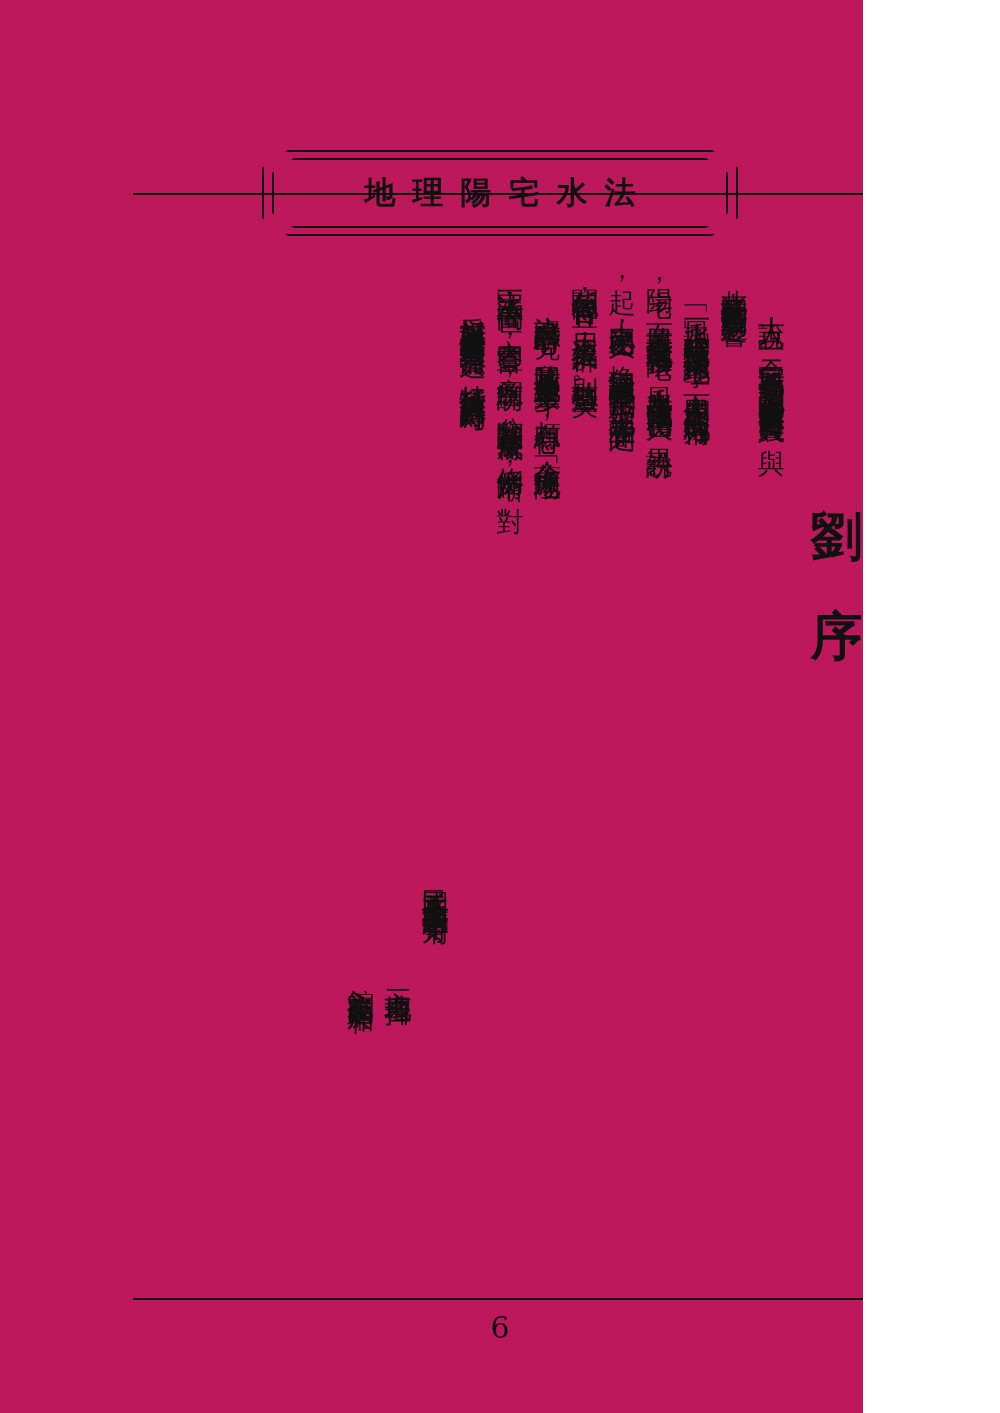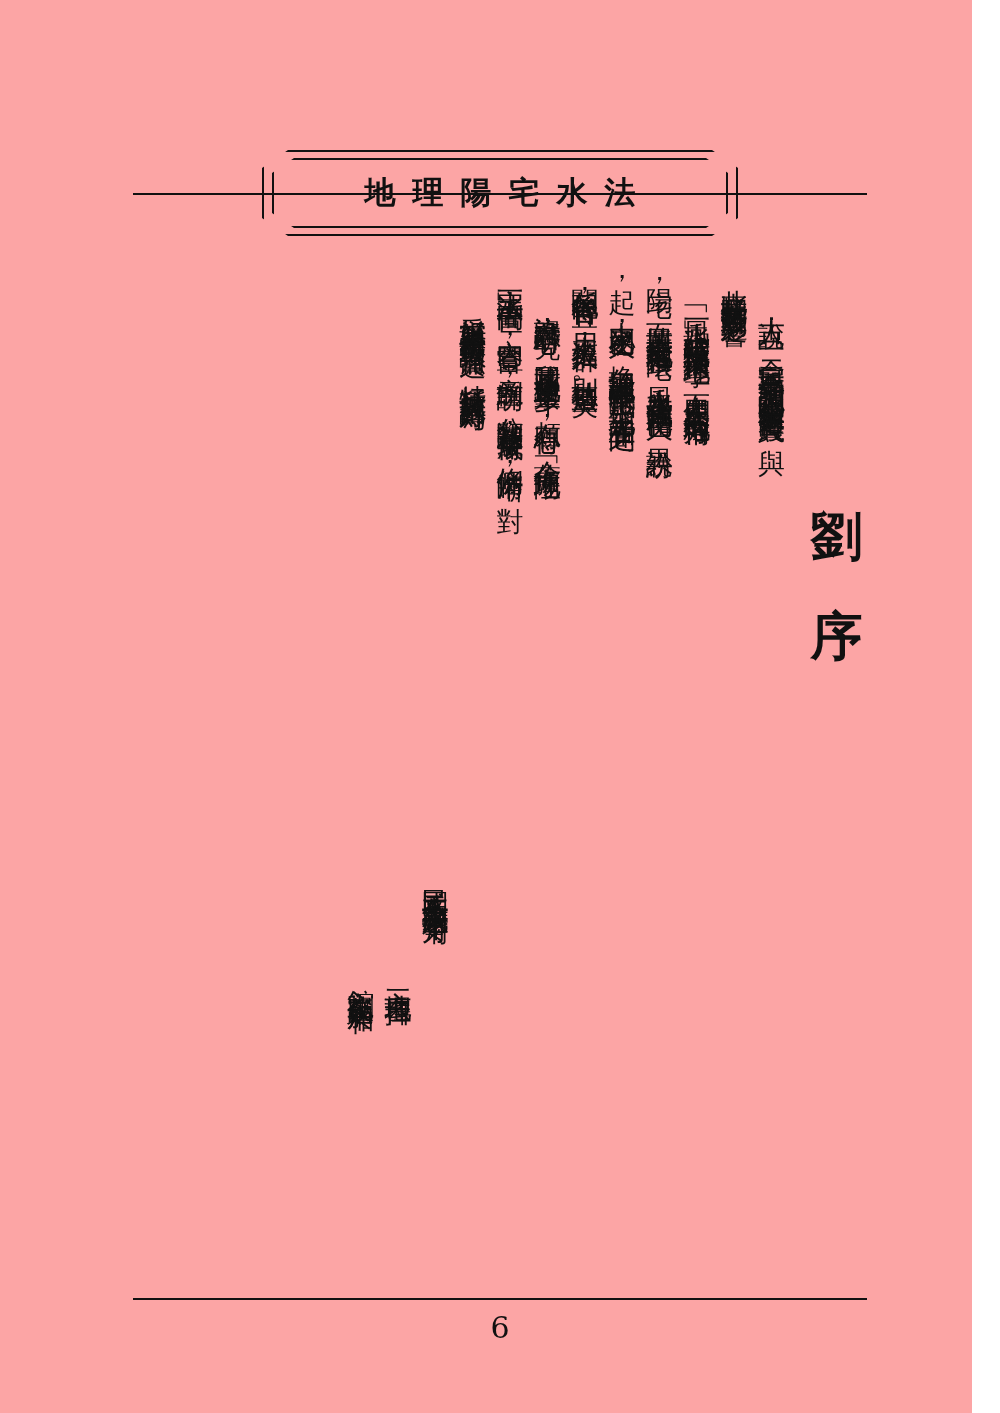--- a/index.html
+++ b/index.html
@@ -2,23 +2,23 @@
 <html><head>
 <meta charset="utf-8">
 <style>
   html, body {
     margin: 0;
     padding: 0;
     background: #ffffff;
   }
   .page {
     position: relative;
-    width: 972px;
+    width: 863px;
     height: 1413px;
-    background: #fca5a5;
+    background: #be185d;
     overflow: hidden;
     font-family: "DejaVu Sans", "Liberation Sans", sans-serif;
     color: #111111;
   }
 
   
   .header {
     position: absolute;
     top: 150px;
     left: 0;

